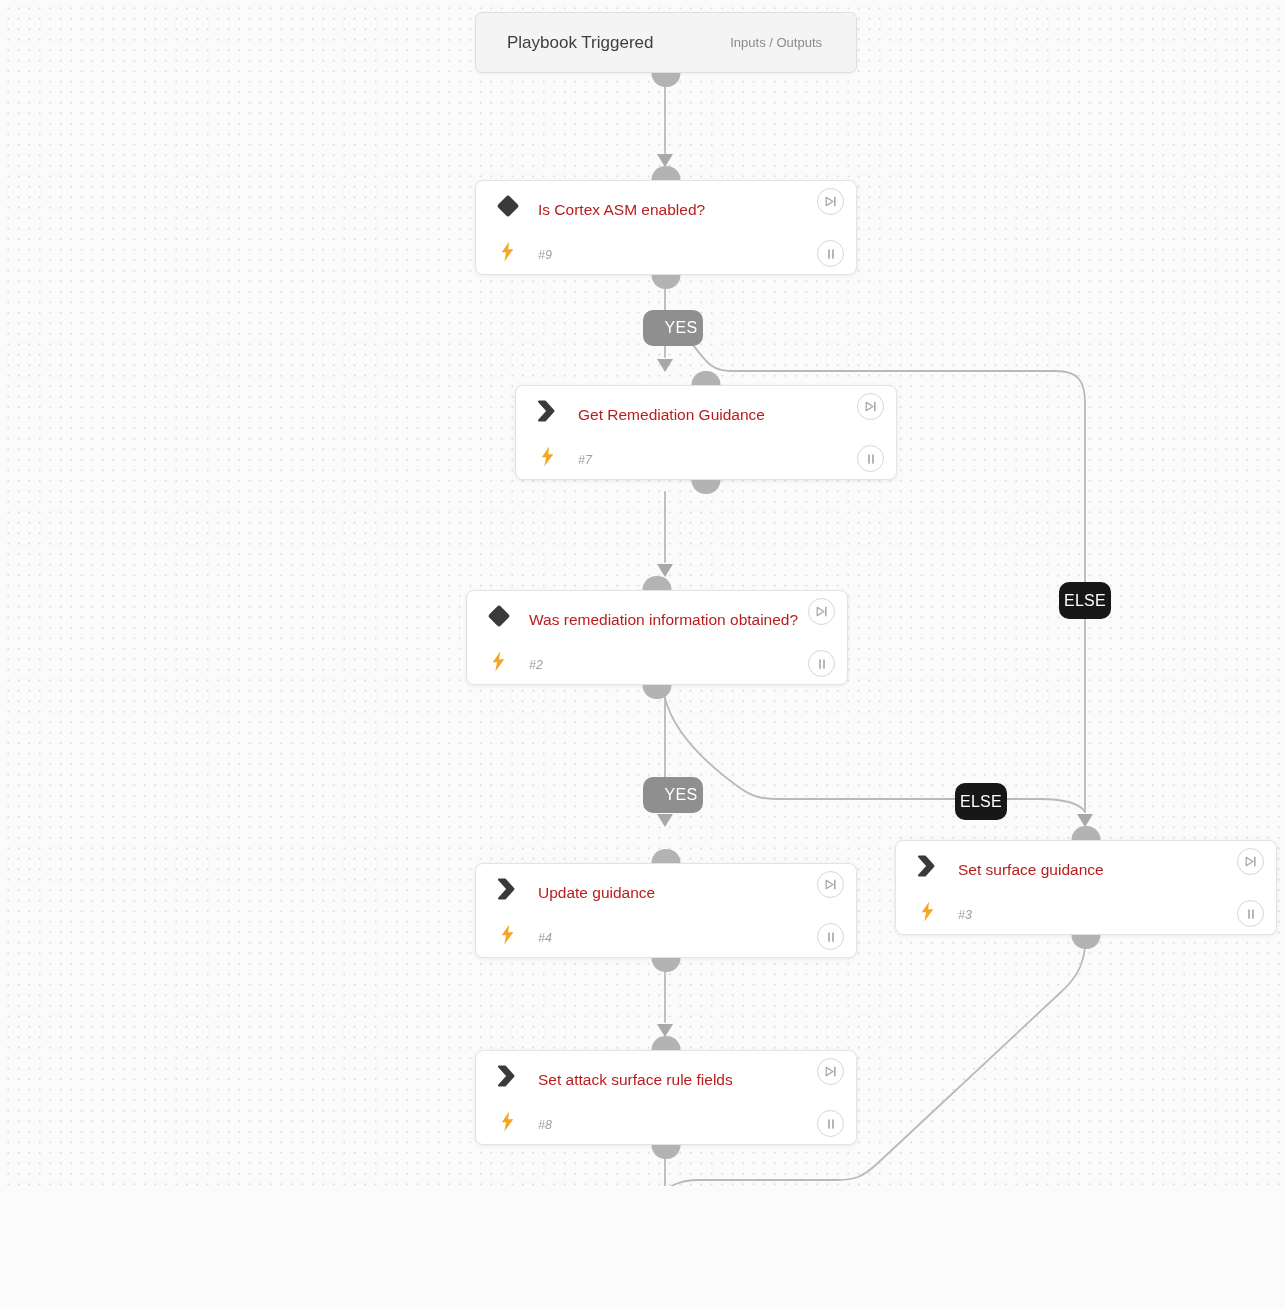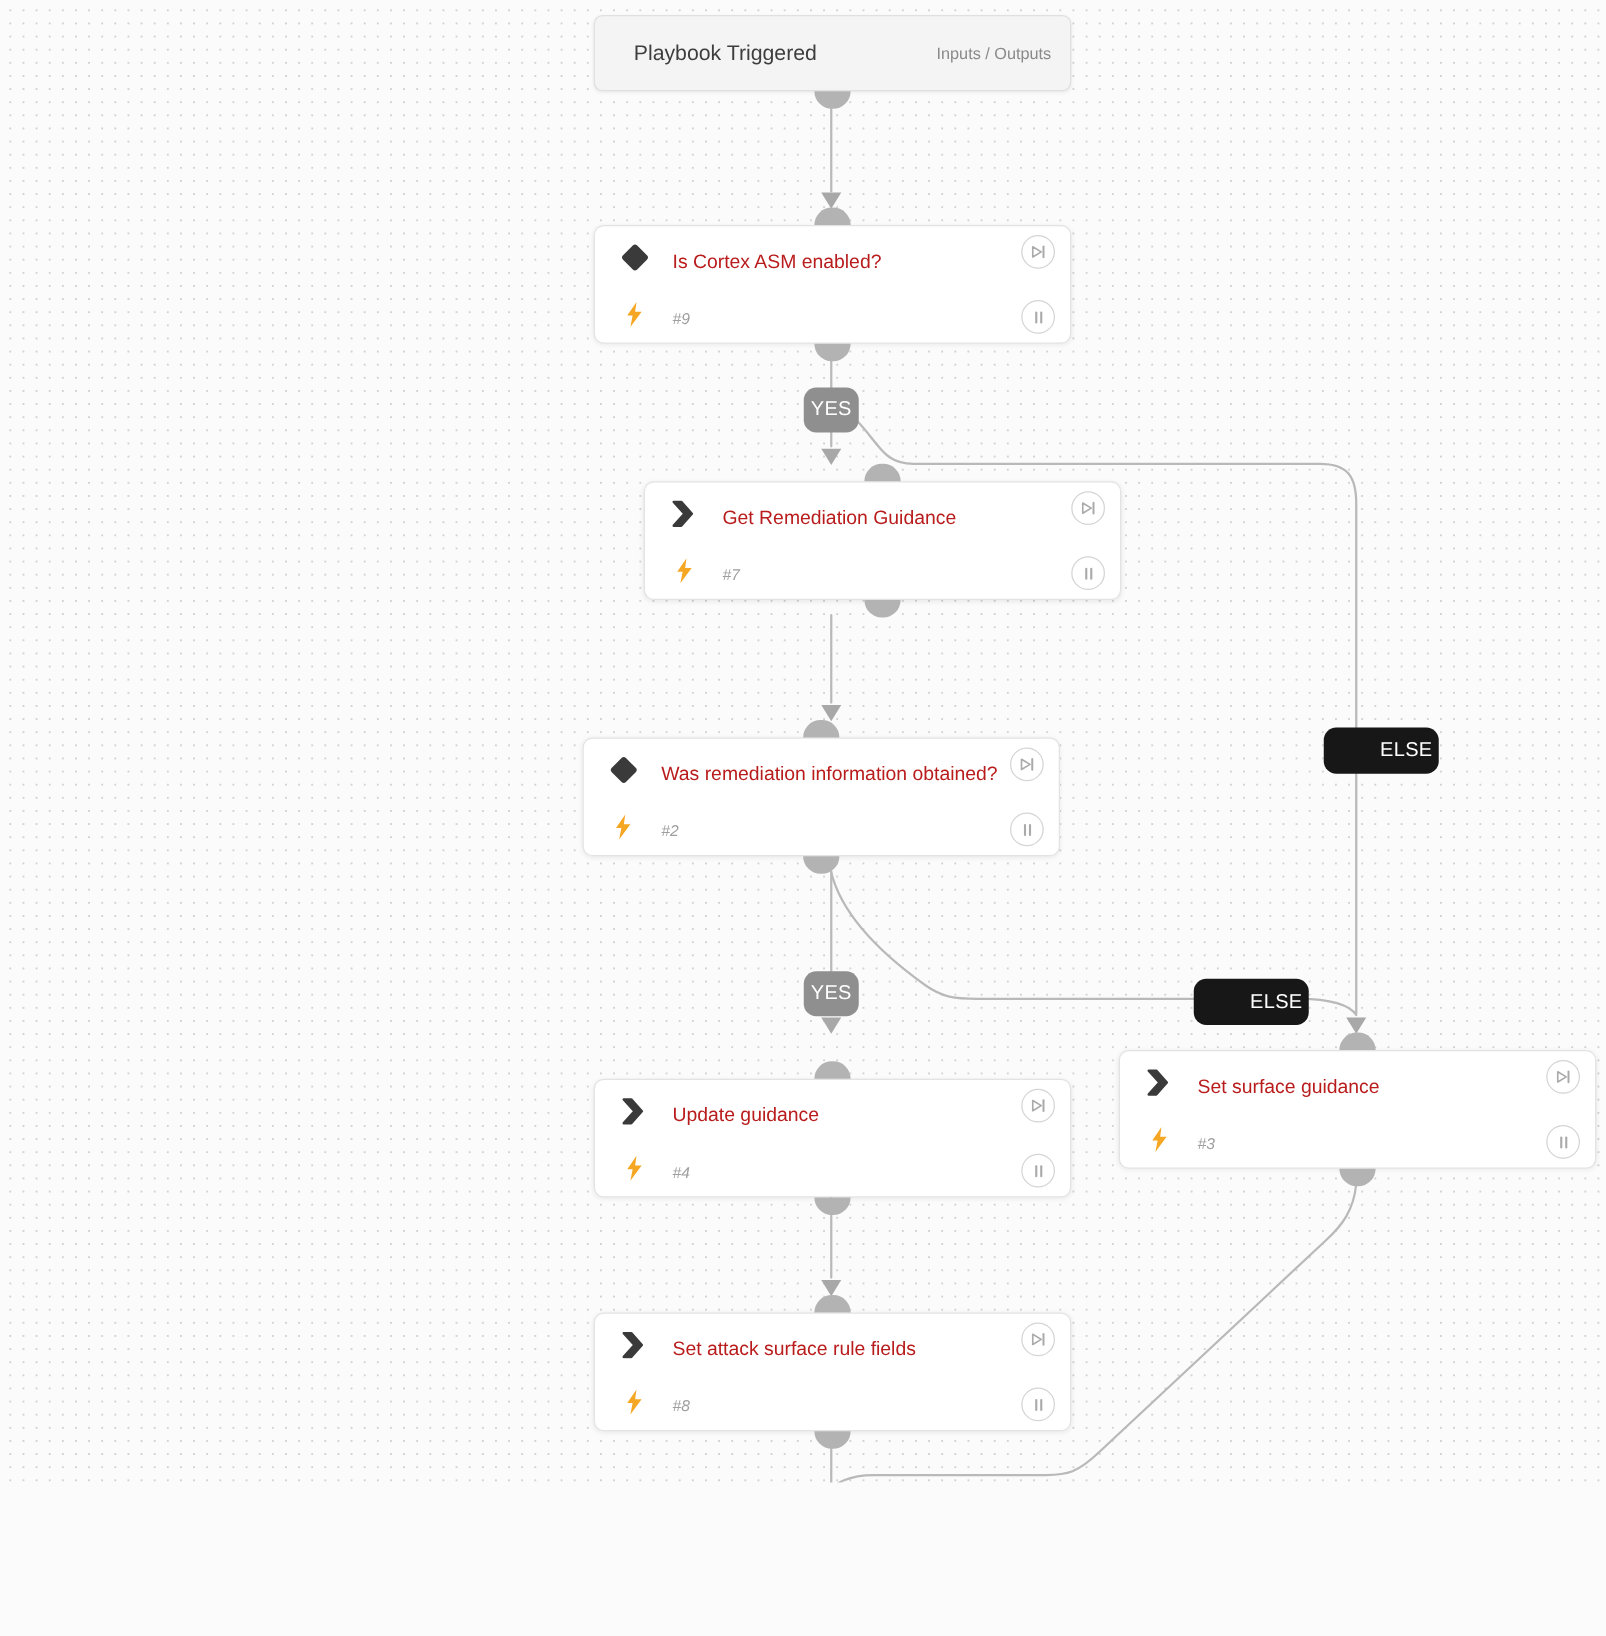--- a/index.html
+++ b/index.html
@@ -24,21 +24,21 @@
   .terminal-node {
     width:382px;
     background:#f4f4f4;
     border:1px solid #e0e0e0;
     border-radius:7px;
     box-shadow:0 1px 3px rgba(0,0,0,.06);
     display:flex; align-items:center; justify-content:space-between;
     cursor:pointer;
   }
   .terminal-title { margin-left:31px; font-size:17px; color:#3e3e3e; }
-  .terminal-link  { margin-right:15px; font-size:13px; color:#8a8a8a; cursor:pointer; }
+  .terminal-link  { margin-right:34px; font-size:13px; color:#8a8a8a; cursor:pointer; }
 
   .task-node {
     width:382px; height:95px;
     background:#ffffff;
     border:1px solid #e3e3e3;
     border-radius:8px;
     box-shadow:0 1px 4px rgba(0,0,0,.07);
     cursor:pointer;
   }
   .task-title {
@@ -76,22 +76,22 @@
   .conn-top    { top:-15px;    border-radius:15px 15px 0 0; }
   .conn-bottom { bottom:-15px; border-radius:0 0 15px 15px; }
 
   
   .edge-badge {
     position:absolute; z-index:3;
     display:flex; align-items:center; justify-content:center;
     color:#ffffff; font-size:16px; letter-spacing:.3px;
     border-radius:10px;
   }
-  .badge-yes  { width:44px; height:36px; background:#8f8f8f; }
-  .badge-else { width:52px; height:37px; background:#171717;padding-left:40px; }
+  .badge-yes  { width:44px; height:36px; background:#8f8f8f;padding-left:16px; }
+  .badge-else { width:52px; height:37px; background:#171717; }
 </style>
 </head>
 <body>
 
 <div class="canvas">
 
   <svg class="edges" width="1285" height="1309" viewBox="0 0 1285 1309">
     <g stroke="#b9b9b9" stroke-width="1.8" fill="none" stroke-linecap="round">
       <path d="M665 87 V153"></path>
       <path d="M665 289 V357"></path>

